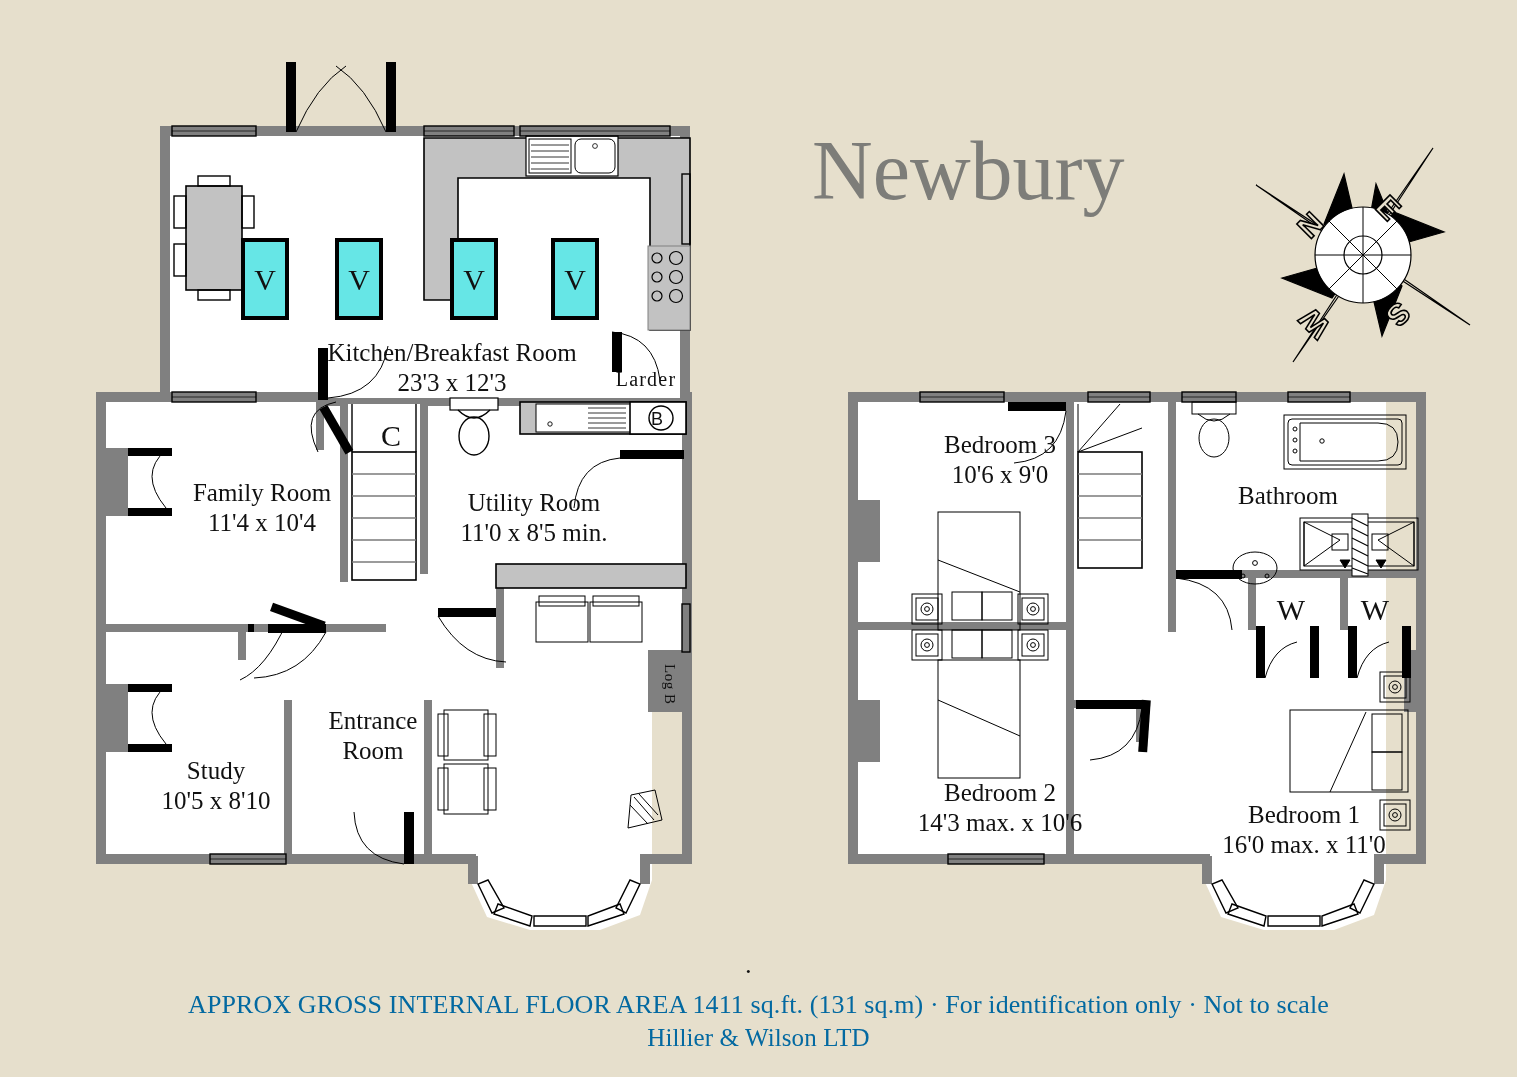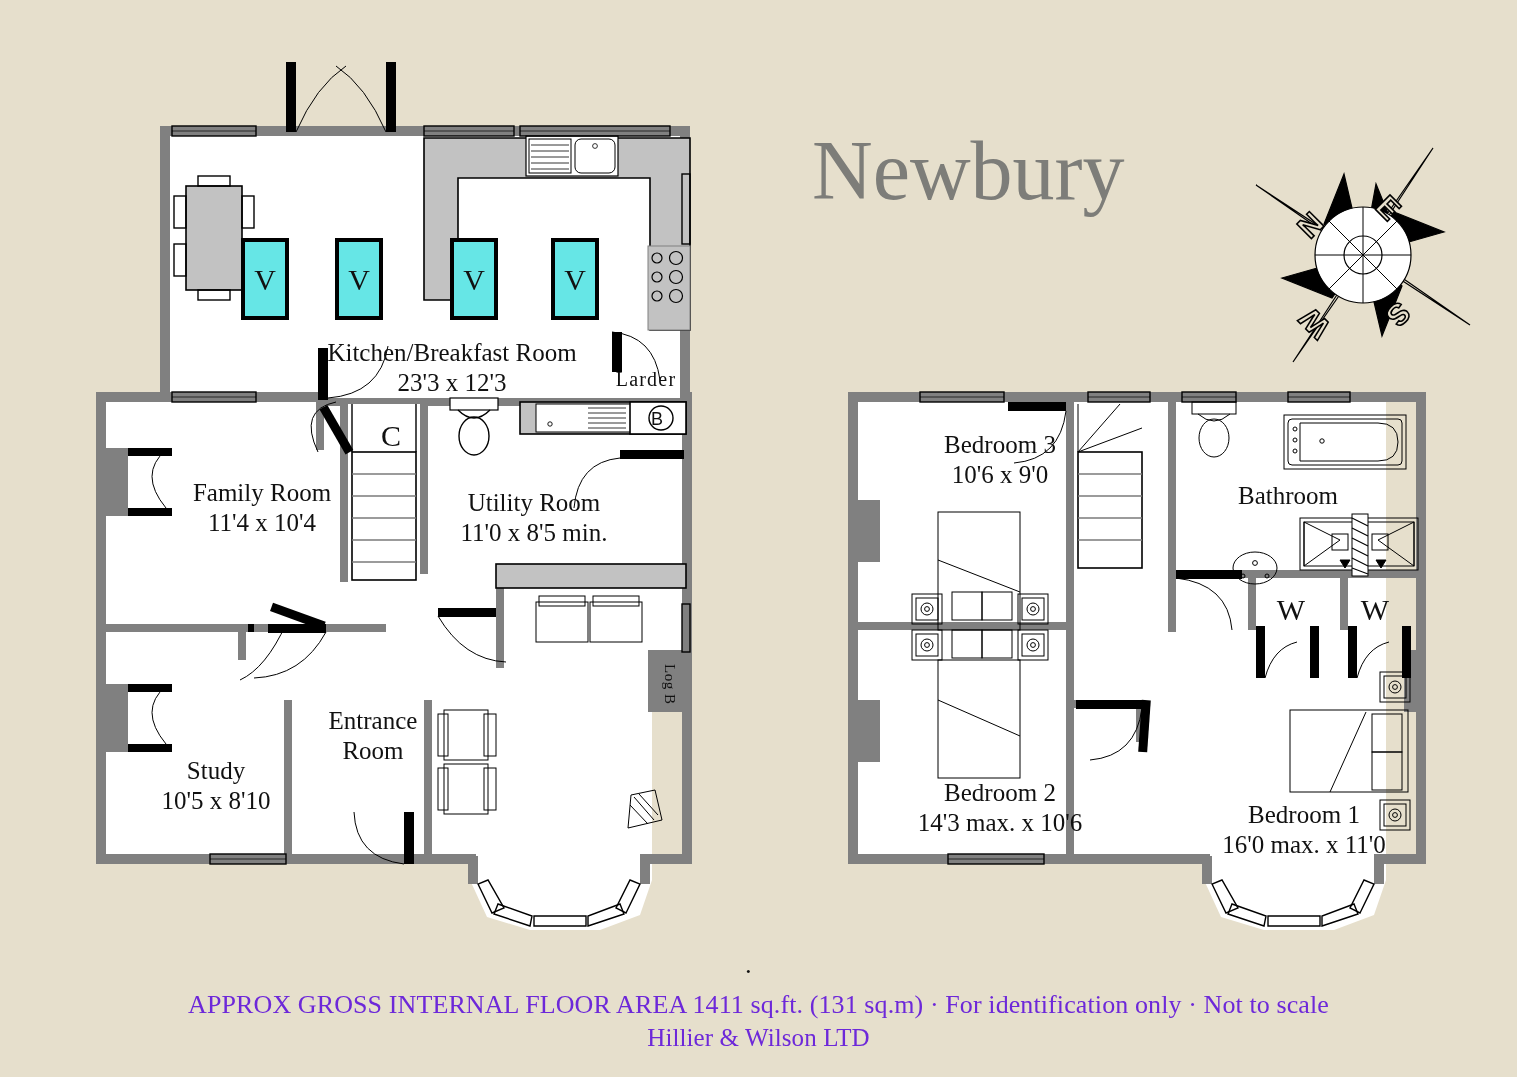--- a/index.html
+++ b/index.html
@@ -22,21 +22,21 @@
   }
   .room{font-size:25px;text-align:center;}
   .room .l2{display:block;}
   .small{font-size:20px;letter-spacing:1.2px;}
   .glyph{font-size:30px;}
   .vrt{
     font-size:15px;letter-spacing:0.5px;
     writing-mode:vertical-rl;text-orientation:mixed;
   }
   .footer{
-    position:absolute;left:0;width:1517px;text-align:center;color:#6d28d9;
+    position:absolute;left:0;width:1517px;text-align:center;color:#0369a1;
     font-size:26px;letter-spacing:0.1px;
   }
   .footer.l2{font-size:25px;}
   .dot{position:absolute;color:#111;font-size:26px;}
   .ctr{transform:translateX(-50%);}
 </style>
 </head>
 <body>
 
 <div id="stage">

